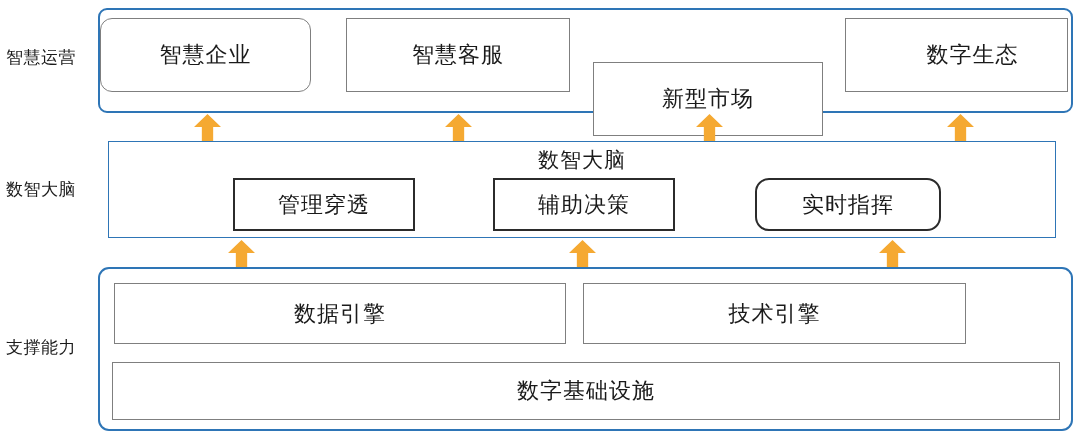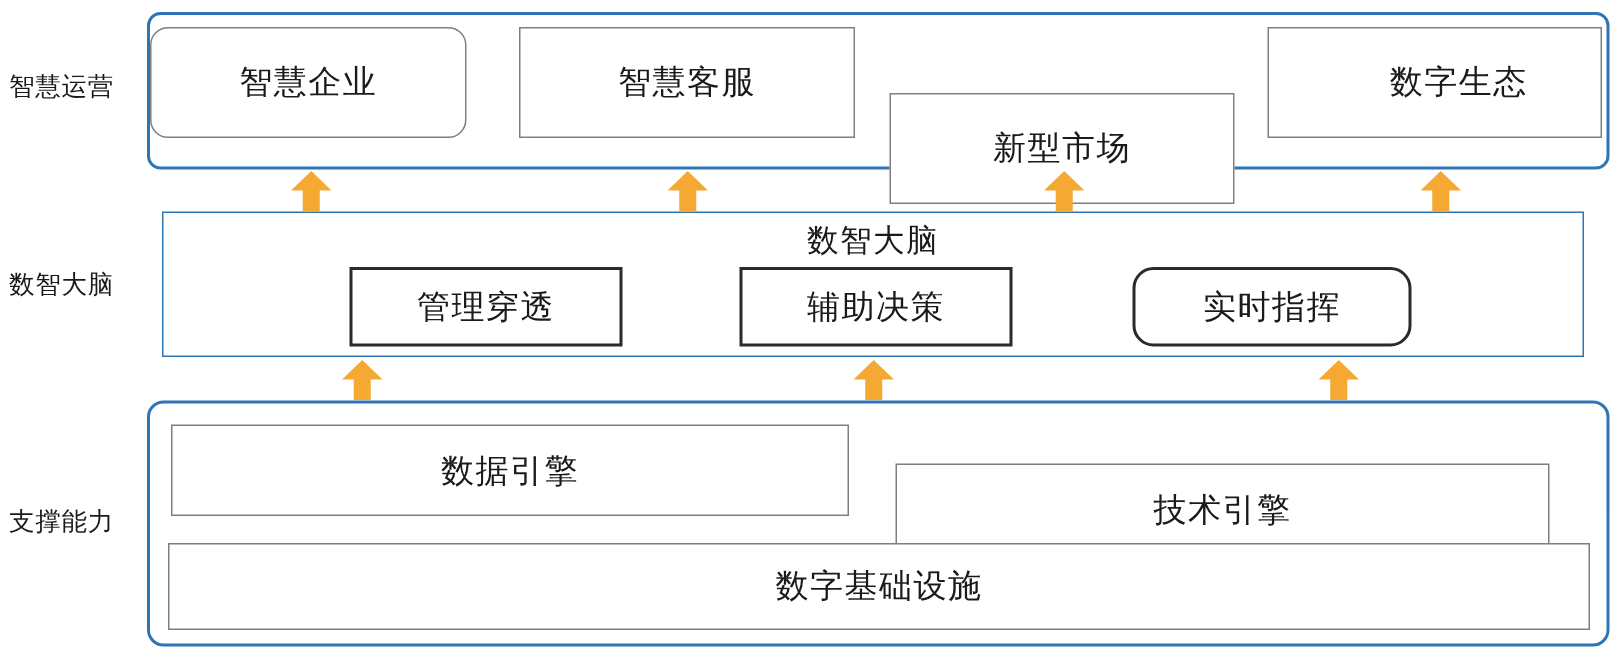--- a/index.html
+++ b/index.html
@@ -100,17 +100,17 @@
     <div class="inner-box dark" style="left:384px; top:36px; width:182px; height:53px;">辅助决策</div>
     <div class="inner-box dark" style="left:646px; top:36px; width:186px; height:53px;border-radius:14px;">实时指挥</div>
   </div>
 
   <div class="up-arrow" style="left:228px; top:240px;"></div>
   <div class="up-arrow" style="left:569px; top:240px;"></div>
   <div class="up-arrow" style="left:879px; top:240px;"></div>
 
   <div class="container-rounded" style="left:98px; top:267px; width:975px; height:164px; border-radius:11px;">
     <div class="inner-box" style="left:14px; top:14px; width:452px; height:61px;">数据引擎</div>
-    <div class="inner-box" style="left:497px; top:14px; width:436px; height:61px;margin-top:26px;">技术引擎</div>
+    <div class="inner-box" style="left:483px; top:14px; width:383px; height:61px;">技术引擎</div>
     <div class="inner-box" style="left:12px; top:93px; width:948px; height:58px;text-align:right;">数字基础设施</div>
   </div>
 
 </div>
 
 </body></html>

